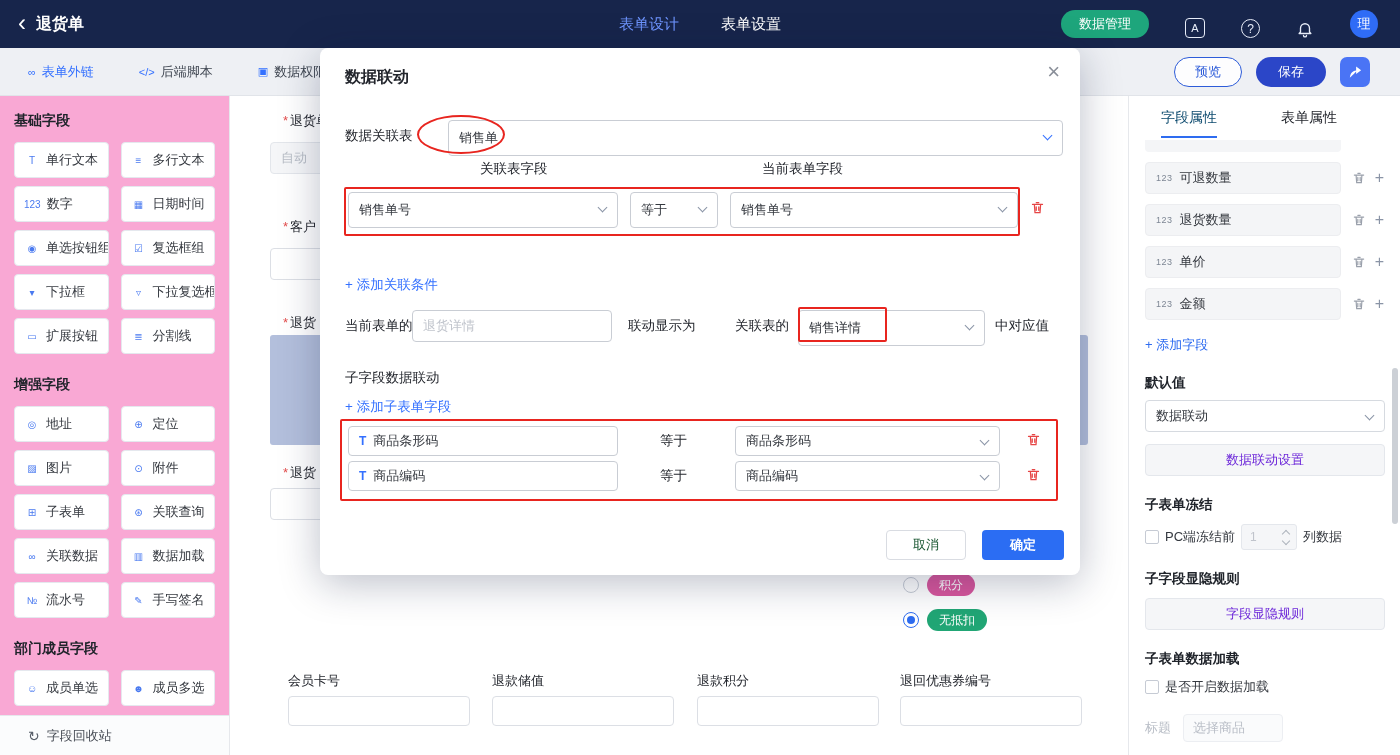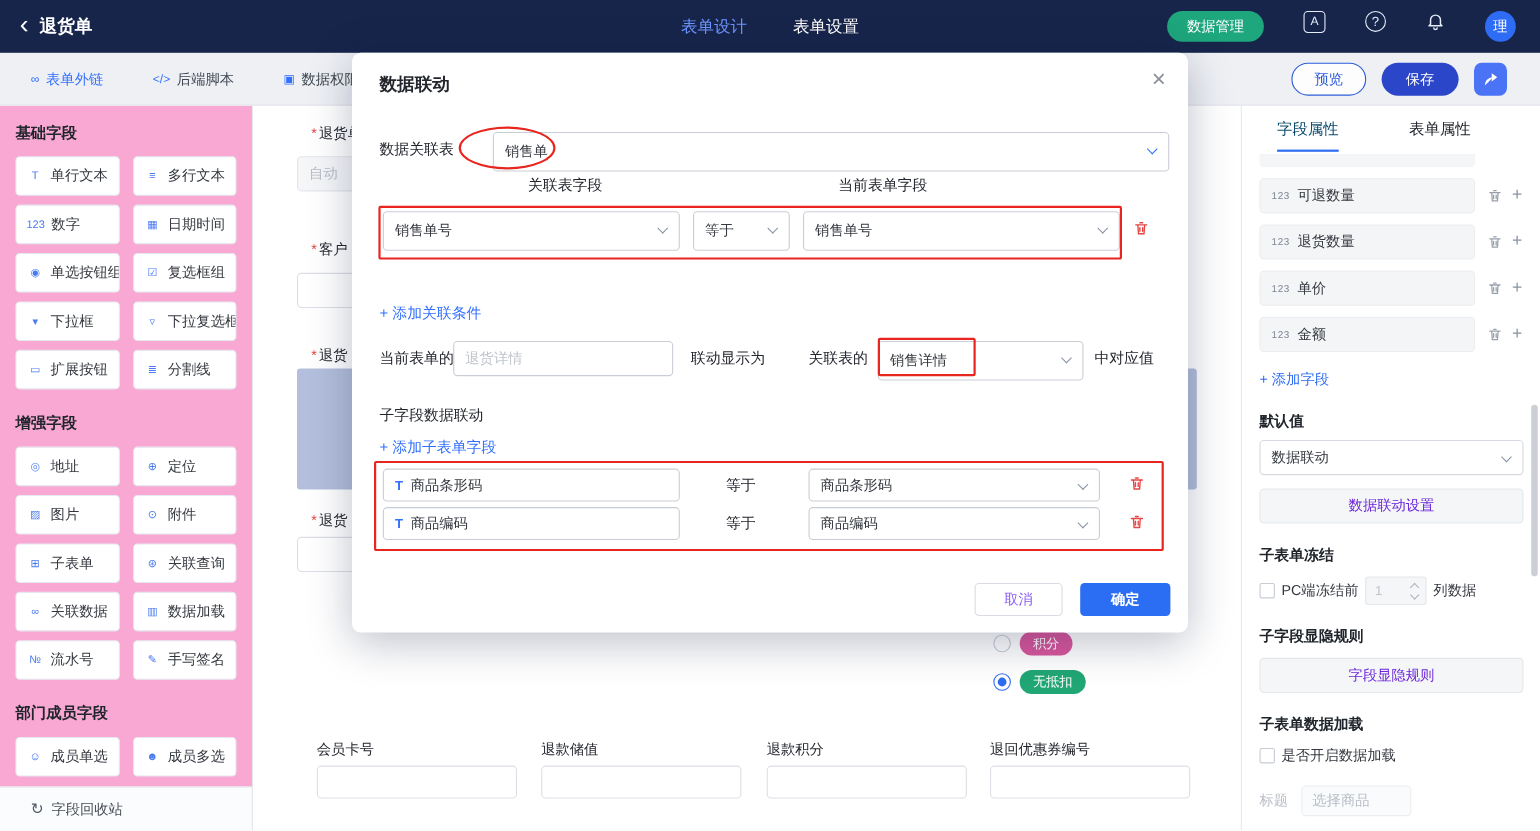--- a/index.html
+++ b/index.html
@@ -6,21 +6,21 @@
   body { background:#fff; font-family:"Liberation Sans","DejaVu Sans",sans-serif; }
   .stage { position:relative; width:1400px; height:755px; overflow:hidden; background:#fff; font-size:13px; color:#333; }
 
   
   .topbar { position:absolute; left:0; top:0; width:100%; height:48px; background:#17254b; display:flex; align-items:center; color:#fff; z-index:5; }
   .tb-back { font-size:24px; margin:0 10px 3px 18px; cursor:pointer; line-height:1; }
   .tb-title { font-size:16px; font-weight:700; }
   .tb-nav { position:absolute; left:50%; transform:translateX(-50%); display:flex; gap:42px; font-size:15px; }
   .tb-nav span { cursor:pointer; }
   .tb-nav .on { color:#6e95ff; }
-  .tb-right { margin-left:auto; display:flex; align-items:flex-start; gap:36px; margin-right:22px; }
+  .tb-right { margin-left:auto; display:flex; align-items:flex-end; gap:36px; margin-right:22px; }
   .pill-green { background:#1ea67c; color:#fff; border:none; height:28px; padding:0 18px; border-radius:15px; font-size:13px; cursor:pointer; font-family:inherit; }
   .tb-ico { display:flex; align-items:center; justify-content:center; cursor:pointer; }
   .box-ico { width:20px; height:20px; border:1.5px solid #e7ecf8; border-radius:4px; font-size:11px; display:flex; align-items:center; justify-content:center; color:#e7ecf8; }
   .circ-ico { width:19px; height:19px; border:1.5px solid #e7ecf8; border-radius:50%; font-size:12px; display:flex; align-items:center; justify-content:center; color:#e7ecf8; }
   .avatar { width:28px; height:28px; border-radius:50%; background:#2f6cf6; display:flex; align-items:center; justify-content:center; font-size:13px; cursor:pointer; }
 
   
   .toolbar { position:absolute; top:48px; left:0; width:100%; height:48px; background:#eef0f4; border-bottom:1px solid #e1e4e9; display:flex; align-items:center; z-index:4; }
   .tl-links { display:flex; gap:45px; margin-left:28px; }
   .tl-link { display:flex; align-items:center; gap:6px; font-size:13px; color:#3f4651; cursor:pointer; }
@@ -92,21 +92,21 @@
   .select { position:absolute; height:36px; border:1px solid #c9cdd4; border-radius:4px; background:#fff; display:flex; align-items:center; padding:0 24px 0 10px; font-size:13px; color:#34383f; cursor:pointer; }
   .caret { position:absolute; right:11px; top:11px; width:7px; height:7px; border-right:1.6px solid #8a94a6; border-bottom:1.6px solid #8a94a6; transform:rotate(45deg); }
   .caret.blue { border-color:#3370ff; }
   .m-colhead { position:absolute; top:112px; font-size:13.5px; color:#23262d; }
   .m-link { position:absolute; color:#3370ff; font-size:13.5px; cursor:pointer; white-space:nowrap; }
   .m-input { position:absolute; height:32px; border:1px solid #c9cdd4; border-radius:4px; background:#fff; display:flex; align-items:center; padding:0 10px; font-size:13px; color:#34383f; }
   .ph { color:#c0c4cc; }
   .t-ic { color:#3370ff; font-weight:700; margin-right:7px; font-size:12px; }
   .trash { position:absolute; width:16px; height:16px; color:#e64545; cursor:pointer; }
   .m-btn { position:absolute; top:482px; height:30px; border-radius:4px; font-size:13px; display:flex; align-items:center; justify-content:center; cursor:pointer; font-family:inherit; }
-  .m-cancel { left:566px; width:80px; background:#fff; border:1px solid #d9dce2; color:#8b5cf6; }
+  .m-cancel { left:566px; width:80px; background:#fff; border:1px solid #d9dce2; color:#14532d; }
   .m-ok { left:662px; width:82px; background:#2b6df3; border:none; color:#fff; font-weight:600; }
 
   
   .anno { position:absolute; border:2px solid #e8251f; z-index:30; pointer-events:none; }
   .anno.ellipse { border-radius:50%; border-width:2.5px; }
   .anno.rect { border-radius:2px; }
 </style>
 </head>
 <body>
 

